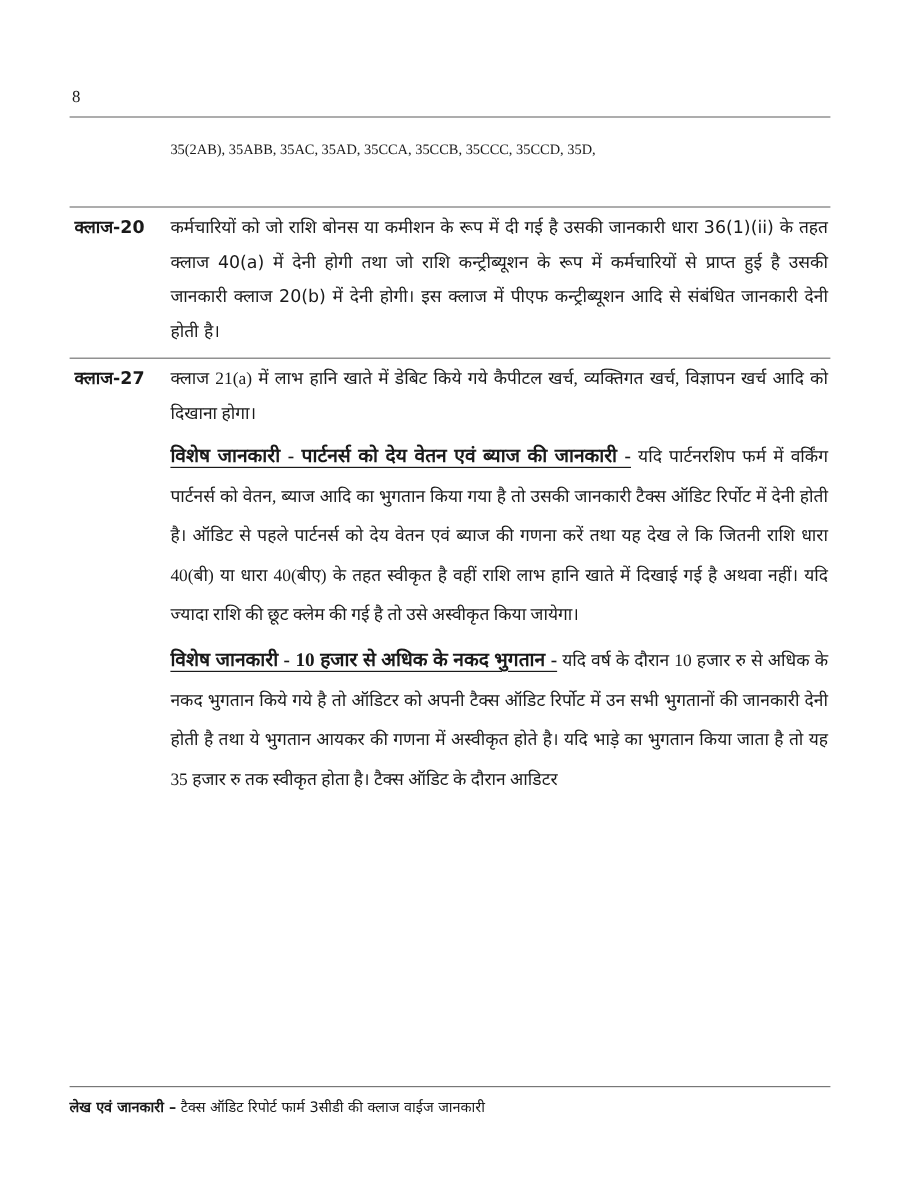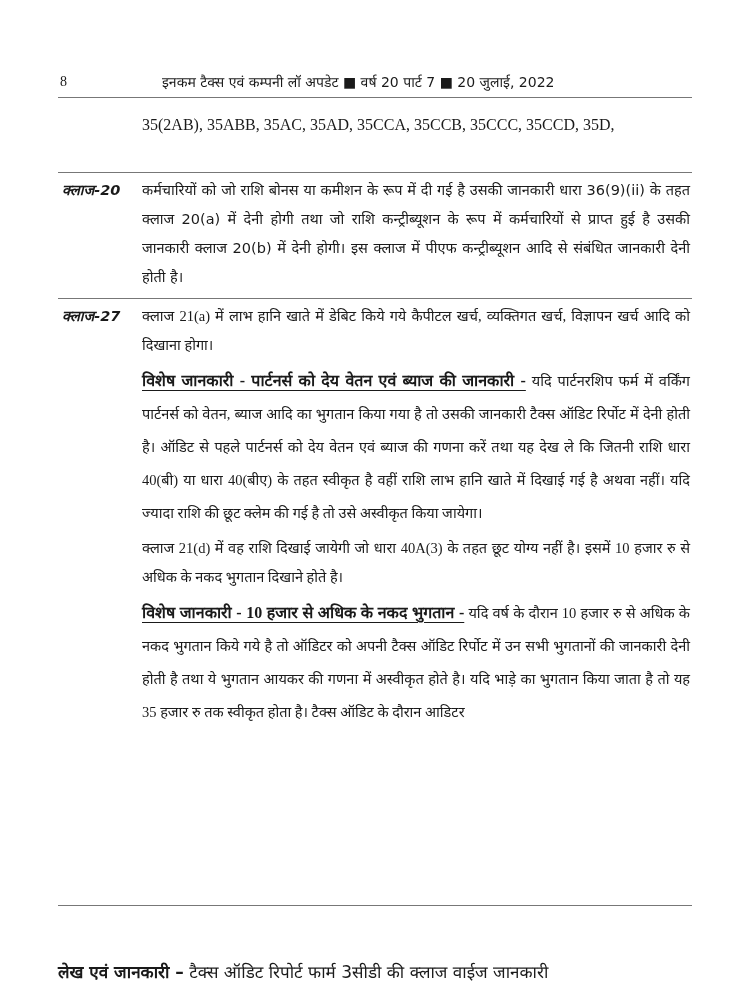--- a/index.html
+++ b/index.html
@@ -3,49 +3,47 @@
 <meta charset="utf-8">
 <style>
   html, body { margin: 0; padding: 0; background: #ffffff; }
   body { width: 750px; height: 1000px; position: relative; overflow: hidden;
          font-family: "DejaVu Sans", sans-serif; color: #1a1a1a; }
   .header { position: absolute; top: 72px; left: 58px; width: 630px; height: 20px; }
   .page-num { position: absolute; left: 2px; top: 2px; font-family: "Liberation Serif", serif; font-size: 14px; }
   .running-head { position: absolute; left: 104px; top: 0; font-size: 14px; white-space: nowrap; }
   .rule { position: absolute; left: 58px; width: 634px; border-top: 1.5px solid #777; }
   .body-text { position: absolute; left: 142px; width: 548px; font-size: 14.5px; line-height: 29px; text-align: justify; }
-  .clause-label { position: absolute; left: 62px; font-size: 14.5px; font-weight: bold; line-height: 29px; font-style: italic; }
-  .serif { font-family: "Liberation Serif", serif; font-size: 16px; }
+  .clause-label { position: absolute; left: 62px; font-size: 14.5px; font-weight: bold; line-height: 29px; }
+  .serif { font-family: "Liberation Serif", serif; font-size: 12px; }
   .special-heading { font-weight: bold; font-size: 16px; text-decoration: underline; text-underline-offset: 4px; }
   .para { margin: 0 0 4px 0; font-family: Liberation Serif, serif; }
-  .footer { position: absolute; left: 58px; top: 914px; font-size: 17px; white-space: nowrap; margin-top: 46px; }
+  .footer { position: absolute; left: 58px; top: 914px; font-size: 12px; white-space: nowrap; }
   .footer b { font-weight: bold; }
 </style>
 </head>
 <body>
 
 <div class="header">
   <span class="page-num">8</span>
-  <span class="running-head">इनकम टैक्स एवं कम्पनी लॉ अपडेट ■ वर्ष 20 पार्ट 7 ■ 20 जुलाई, 2022</span>
 </div>
 <div class="rule" style="top:97px"></div>
 
 <div class="body-text serif" style="top:110px; text-align:left;">
   <div>35(2AB), 35ABB, 35AC, 35AD, 35CCA, 35CCB, 35CCC, 35CCD, 35D,</div>
 </div>
 
 <div class="rule" style="top:172px"></div>
 <div class="clause-label" style="top:176px">क्लाज-20</div>
-<div class="body-text" style="top:176px">कर्मचारियों को जो राशि बोनस या कमीशन के रूप में दी गई है उसकी जानकारी धारा 36(9)(ii) के तहत क्लाज 20(a) में देनी होगी तथा जो राशि कन्ट्रीब्यूशन के रूप में कर्मचारियों से प्राप्त हुई है उसकी जानकारी क्लाज 20(b) में देनी होगी। इस क्लाज में पीएफ कन्ट्रीब्यूशन आदि से संबंधित जानकारी देनी होती है।</div>
+<div class="body-text" style="top:176px">कर्मचारियों को जो राशि बोनस या कमीशन के रूप में दी गई है उसकी जानकारी धारा 36(1)(ii) के तहत क्लाज 40(a) में देनी होगी तथा जो राशि कन्ट्रीब्यूशन के रूप में कर्मचारियों से प्राप्त हुई है उसकी जानकारी क्लाज 20(b) में देनी होगी। इस क्लाज में पीएफ कन्ट्रीब्यूशन आदि से संबंधित जानकारी देनी होती है।</div>
 
 <div class="rule" style="top:298px"></div>
 <div class="clause-label" style="top:302px">क्लाज-27</div>
 <div class="body-text" style="top:302px">
   <p class="para">क्लाज 21(a) में लाभ हानि खाते में डेबिट किये गये कैपीटल खर्च, व्यक्तिगत खर्च, विज्ञापन खर्च आदि को दिखाना होगा।</p>
   <p class="para" style="line-height:33px"><span class="special-heading">विशेष जानकारी -  पार्टनर्स को देय वेतन एवं ब्याज की जानकारी -</span><span> यदि पार्टनरशिप फर्म में वर्किंग पार्टनर्स को वेतन, ब्याज आदि का भुगतान किया गया है तो उसकी जानकारी टैक्स ऑडिट रिर्पोट में देनी होती है। ऑडिट से पहले पार्टनर्स को देय वेतन एवं ब्याज की गणना करें तथा यह देख ले कि जितनी राशि धारा 40(बी) या धारा 40(बीए) के तहत स्वीकृत है वहीं राशि लाभ हानि खाते में दिखाई गई है अथवा नहीं। यदि ज्यादा राशि की छूट क्लेम की गई है तो उसे अस्वीकृत किया जायेगा।</span></p>
-  <p class="para">क्लाज 21(d) में वह राशि दिखाई जायेगी जो धारा 40A(3) के तहत छूट योग्य नहीं है। इसमें 10 हजार रु से अधिक के नकद भुगतान दिखाने होते है।</p>
   <p class="para" style="line-height:33px"><span class="special-heading">विशेष जानकारी - 10 हजार से अधिक के नकद भुगतान -</span><span> यदि वर्ष के दौरान 10 हजार रु से अधिक के नकद भुगतान किये गये है तो ऑडिटर को अपनी टैक्स ऑडिट रिर्पोट में उन सभी भुगतानों की जानकारी देनी होती है तथा ये भुगतान आयकर की गणना में अस्वीकृत होते है। यदि भाड़े का भुगतान किया जाता है तो यह 35 हजार रु तक स्वीकृत होता है। टैक्स ऑडिट के दौरान आडिटर</span></p>
 </div>
 
 <div class="rule" style="top:905px"></div>
 <div class="footer">
   <b>लेख एवं जानकारी –</b><span> टैक्स ऑडिट रिपोर्ट फार्म 3सीडी की क्लाज वाईज जानकारी</span>
 </div>
 
 </body></html>

